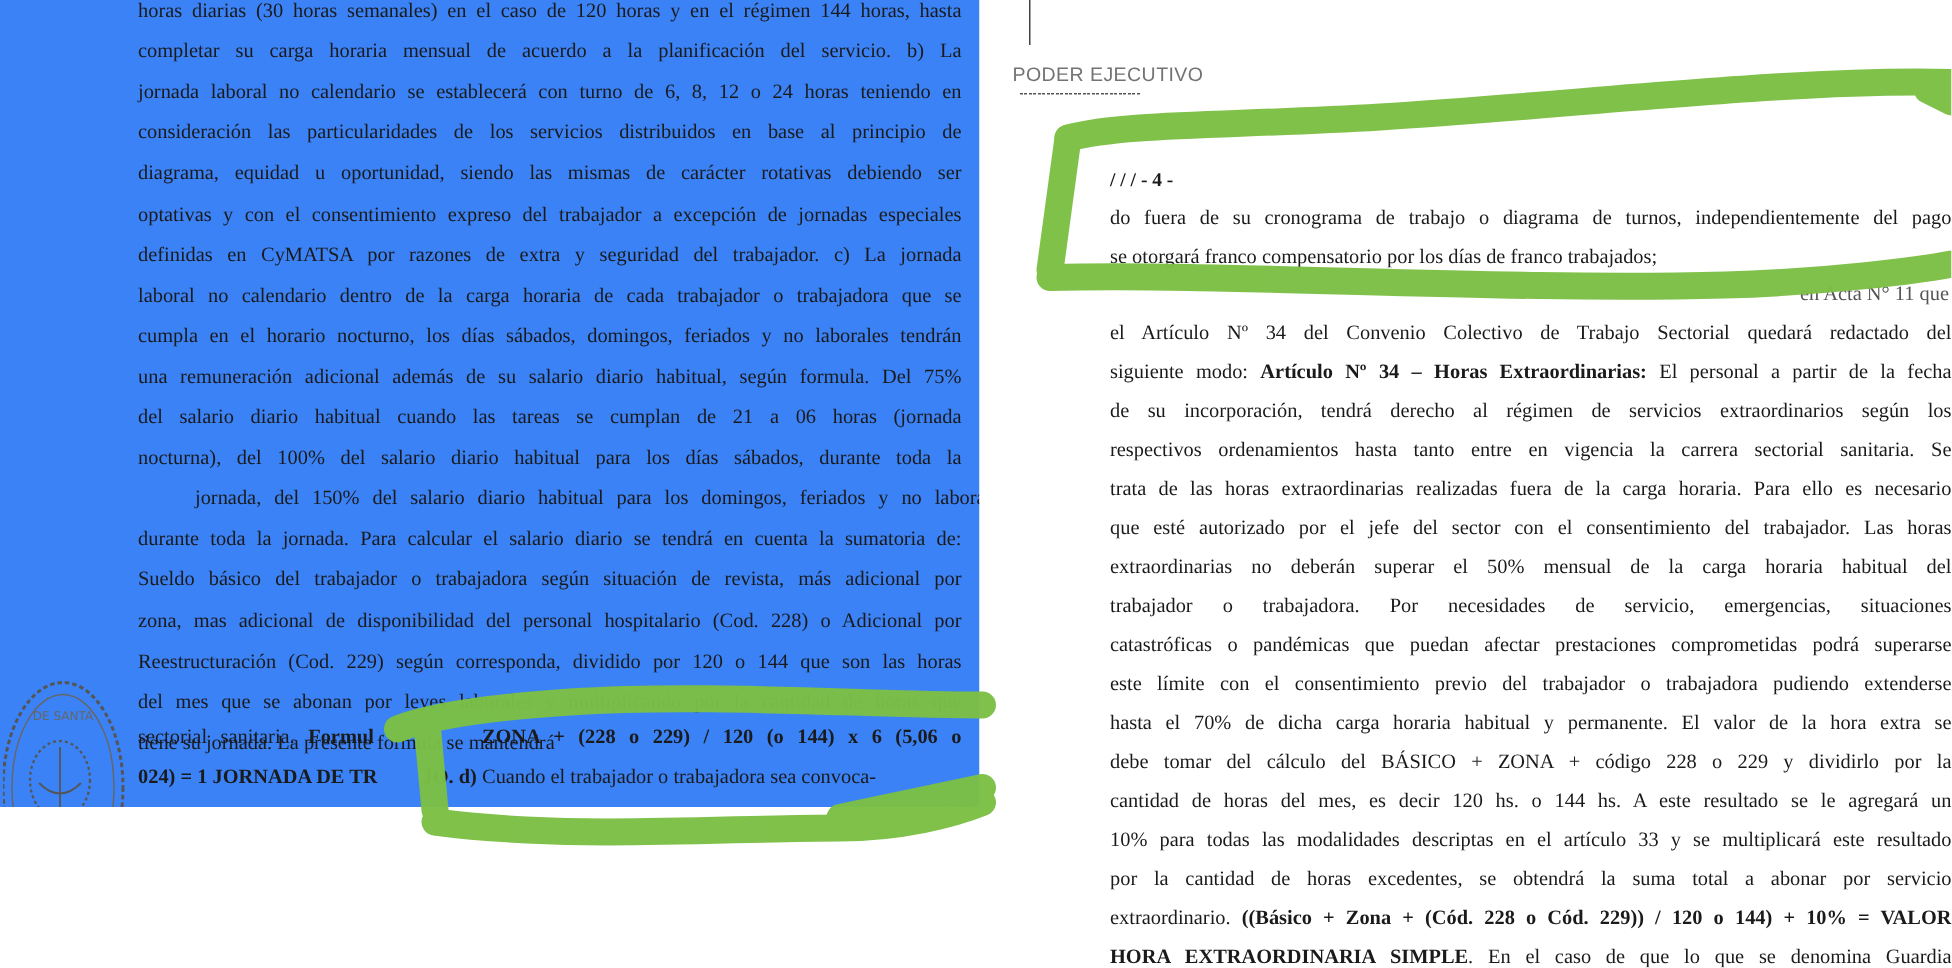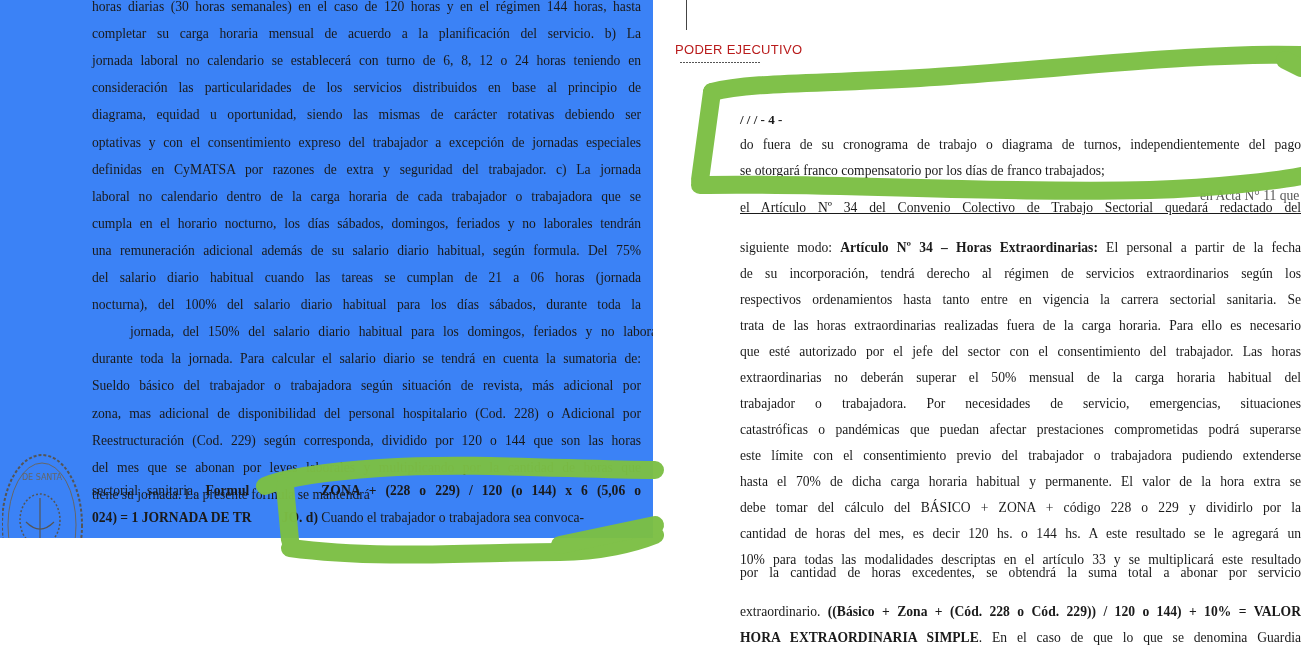--- a/index.html
+++ b/index.html
@@ -26,21 +26,21 @@
   .line {
     position: absolute; white-space: nowrap; font-size: 13.6px; line-height: 16px;
     text-align: justify; text-align-last: justify;
   }
   .line.last { text-align-last: left; }
   .line b { font-weight: bold; }
 
   .header-pe {
     position: absolute; left: 675px; top: 42px;
     font-family: "Liberation Sans", "DejaVu Sans", sans-serif;
-    font-size: 13px; letter-spacing: 0.3px; color: #b91c1c;
+    font-size: 13px; letter-spacing: 0.3px; color: #737373;
   }
   .header-underline {
     position: absolute; left: 680px; top: 62px; width: 80px; height: 1px;
     background: repeating-linear-gradient(90deg, #555 0 2px, transparent 2px 3px);
   }
   .page-number {
     position: absolute; left: 740px; top: 112px; font-size: 13px; font-weight: bold;
   }
   .stamp-seal {
     position: absolute; left: 2px; top: 450px; width: 86px; height: 150px;
@@ -107,39 +107,39 @@
 <div>
   <div class="header-pe">PODER EJECUTIVO</div>
   <div class="header-underline"></div>
   <div class="page-number">/ / / - 4 -</div>
 
   <div class="line" style="left:740px; top:137px; width:561px;">do fuera de su cronograma de trabajo o diagrama de turnos, independientemente del pago</div>
   <div class="line last" style="left:740px; top:163px; width:561px;">se otorgará franco compensatorio por los días de franco trabajados;</div>
 
   <div class="line last" style="left:1200px; top:188px; width:101px; color:#555;">en Acta N° 11 que</div>
 
-  <div class="line" style="left:740px; top:200px; width:561px;text-decoration:underline;">el Artículo Nº 34 del Convenio Colectivo de Trabajo Sectorial quedará redactado del</div>
+  <div class="line" style="left:740px; top:214px; width:561px;">el Artículo Nº 34 del Convenio Colectivo de Trabajo Sectorial quedará redactado del</div>
   <div class="line" style="left:740px; top:240px; width:561px;">
     <span>siguiente modo: </span><b>Artículo Nº 34 – Horas Extraordinarias:</b><span> El personal a partir de la fecha</span>
   </div>
 
   <div id="right-lines">
       <div class="line" style="left: 740px; top: 266px; width: 561px;">de su incorporación, tendrá derecho al régimen de servicios extraordinarios según los</div>
       <div class="line" style="left: 740px; top: 292px; width: 561px;">respectivos ordenamientos hasta tanto entre en vigencia la carrera sectorial sanitaria. Se</div>
       <div class="line" style="left: 740px; top: 318px; width: 561px;">trata de las horas extraordinarias realizadas fuera de la carga horaria. Para ello es necesario</div>
       <div class="line" style="left: 740px; top: 344px; width: 561px;">que esté autorizado por el jefe del sector con el consentimiento del trabajador. Las horas</div>
       <div class="line" style="left: 740px; top: 370px; width: 561px;">extraordinarias no deberán superar el 50% mensual de la carga horaria habitual del</div>
       <div class="line" style="left: 740px; top: 396px; width: 561px;">trabajador o trabajadora. Por necesidades de servicio, emergencias, situaciones</div>
       <div class="line" style="left: 740px; top: 422px; width: 561px;">catastróficas o pandémicas que puedan afectar prestaciones comprometidas podrá superarse</div>
       <div class="line" style="left: 740px; top: 448px; width: 561px;">este límite con el consentimiento previo del trabajador o trabajadora pudiendo extenderse</div>
       <div class="line" style="left: 740px; top: 474px; width: 561px;">hasta el 70% de dicha carga horaria habitual y permanente. El valor de la hora extra se</div>
       <div class="line" style="left: 740px; top: 500px; width: 561px;">debe tomar del cálculo del BÁSICO + ZONA + código 228 o 229 y dividirlo por la</div>
       <div class="line" style="left: 740px; top: 526px; width: 561px;">cantidad de horas del mes, es decir 120 hs. o 144 hs. A este resultado se le agregará un</div>
       <div class="line" style="left: 740px; top: 552px; width: 561px;">10% para todas las modalidades descriptas en el artículo 33 y se multiplicará este resultado</div>
-      <div class="line" style="left: 740px; top: 565px; width: 561px;">por la cantidad de horas excedentes, se obtendrá la suma total a abonar por servicio</div>
+      <div class="line" style="left: 740px; top: 578px; width: 561px;">por la cantidad de horas excedentes, se obtendrá la suma total a abonar por servicio</div>
     </div>
 
   <div class="line" style="left:740px; top:604px; width:561px;">
     <span>extraordinario.  </span><b>((Básico + Zona + (Cód. 228 o Cód. 229)) / 120 o 144) + 10% = VALOR</b>
   </div>
   <div class="line" style="left:740px; top:630px; width:561px;">
     <b>HORA EXTRAORDINARIA SIMPLE</b><span>. En el caso de que lo que se denomina Guardia</span>
   </div>
 </div>
 

